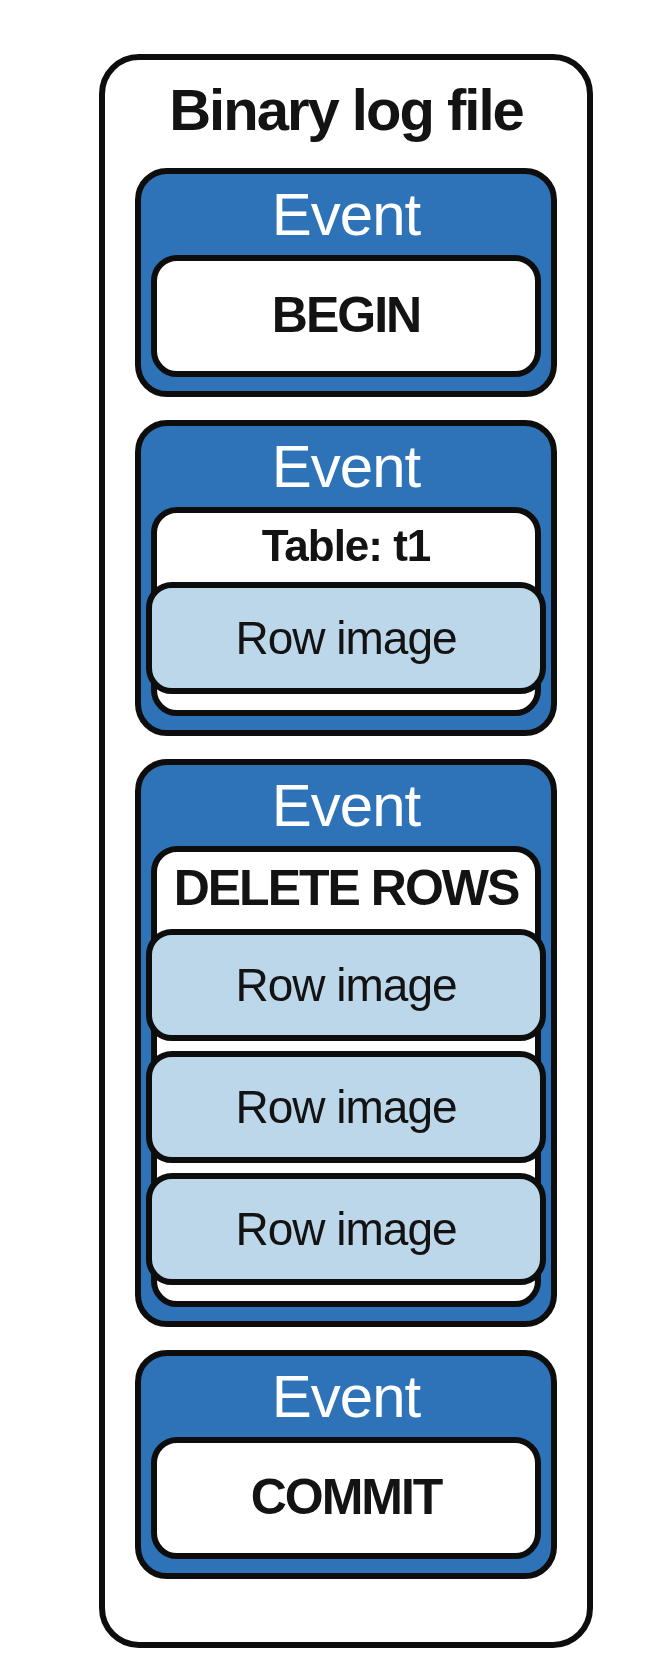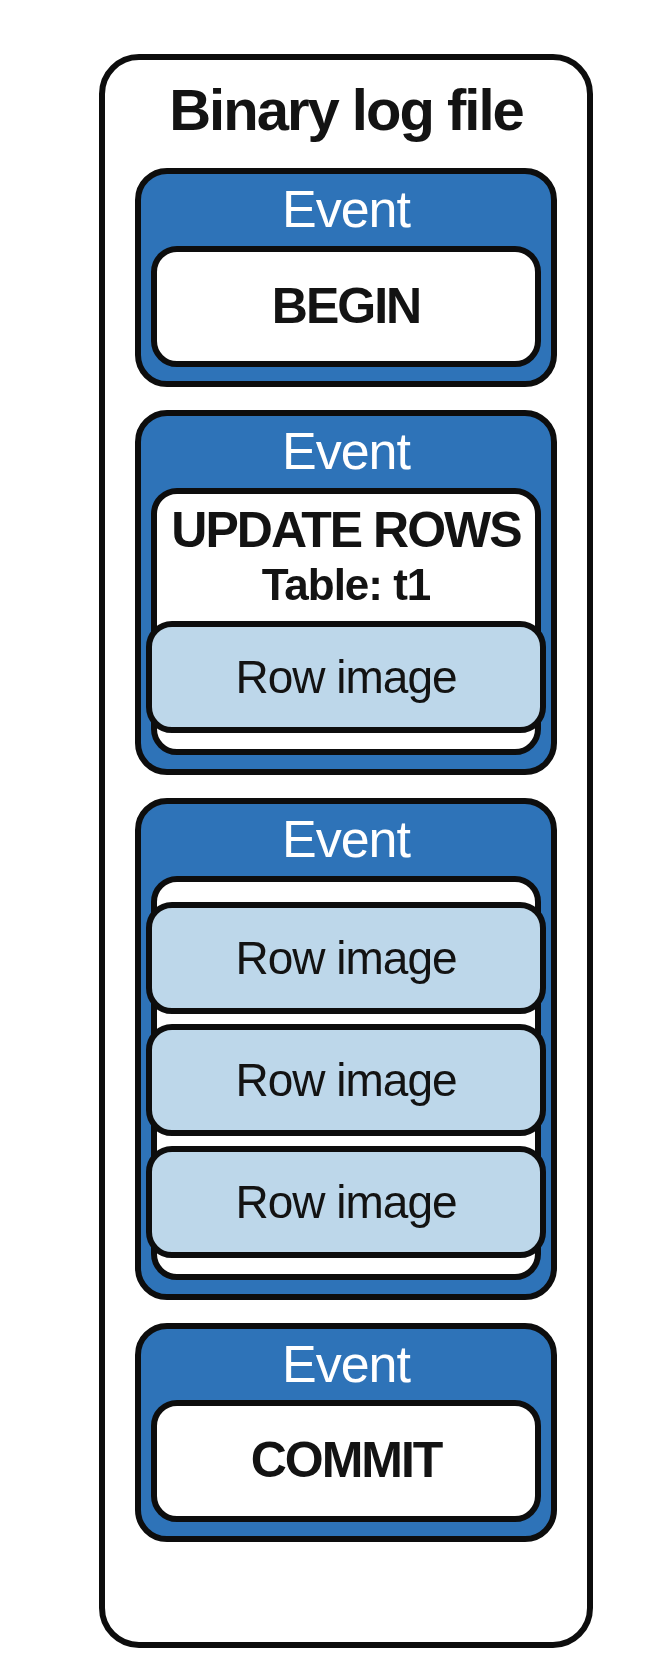--- a/index.html
+++ b/index.html
@@ -52,21 +52,21 @@
     border: 6px solid var(--border-black);
     border-radius: 32px;
     display: flex;
     flex-direction: column;
     align-items: center;
     margin-bottom: 13px;
     flex: 0 0 auto;
   }
   .event-header {
     color: #ffffff;
-    font-size: 52px;
+    font-size: 60px;
     font-weight: 400;
     letter-spacing: -1px;
     padding: 6px 0 6px;
     line-height: 1.15;
   }
   .event-panel {
     background: #ffffff;
     border: 6px solid var(--border-black);
     border-radius: 26px;
     margin: 0 10px 14px;
@@ -128,31 +128,31 @@
     <div class="event">
       <div class="event-header">Event</div>
       <div class="event-panel simple">
         <div class="statement">BEGIN</div>
       </div>
     </div>
 
     <div class="event">
       <div class="event-header">Event</div>
       <div class="event-panel detail">
-        <div class="statement">UPDATE ROWS</div>
         <div class="table-label">Table: t1</div>
         <div class="row-stack">
           <div class="row-image">Row image</div>
         </div>
       </div>
     </div>
 
     <div class="event">
       <div class="event-header">Event</div>
       <div class="event-panel detail">
+        <div class="statement">DELETE ROWS</div>
         <div class="row-stack">
           <div class="row-image">Row image</div>
           <div class="row-image">Row image</div>
           <div class="row-image">Row image</div>
         </div>
       </div>
     </div>
 
     <div class="event">
       <div class="event-header">Event</div>

